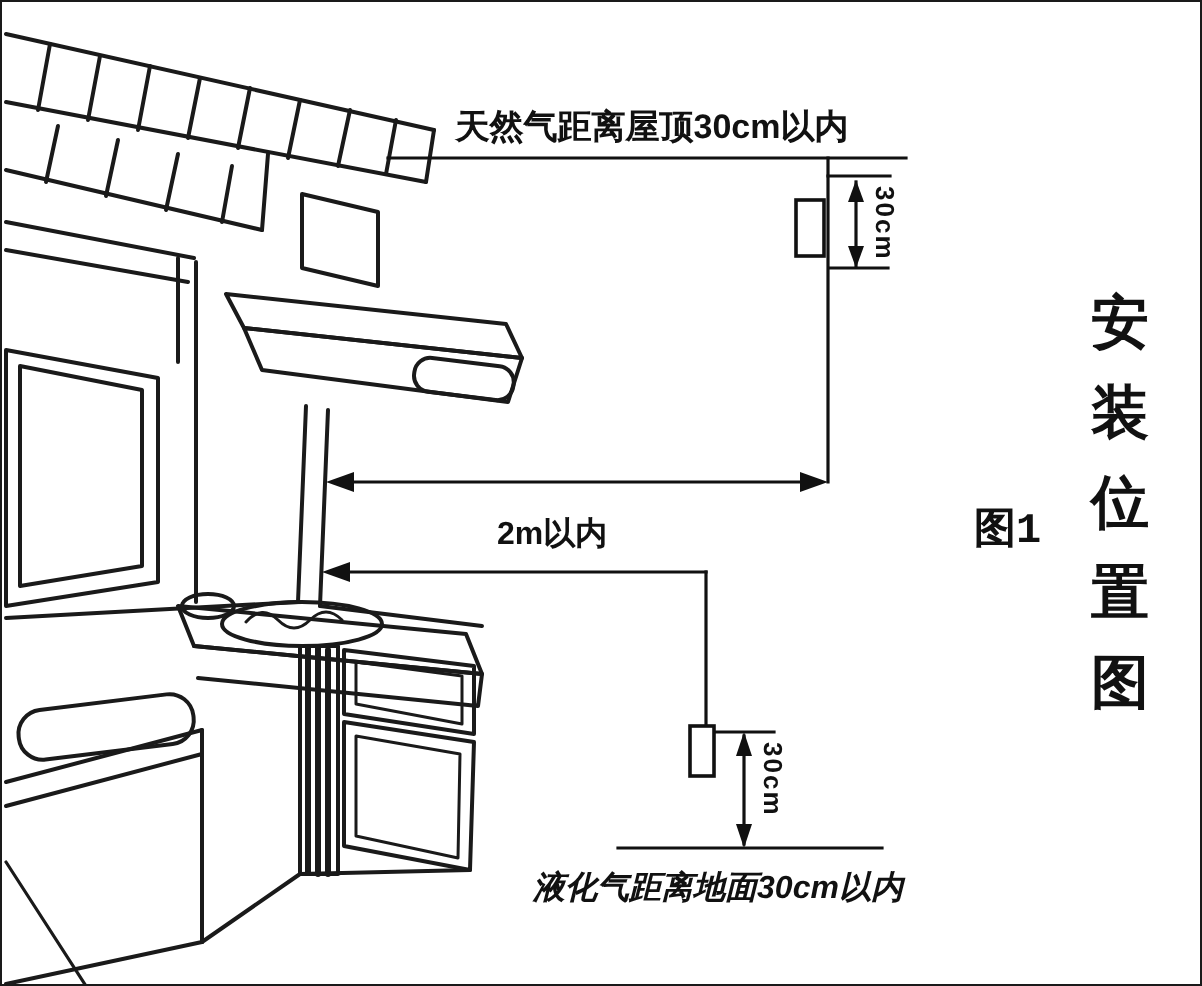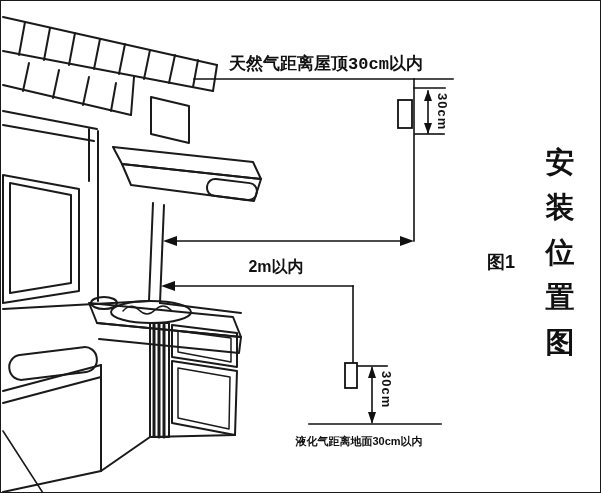--- a/index.html
+++ b/index.html
@@ -5,31 +5,31 @@
   * { margin:0; padding:0; box-sizing:border-box; }
   html,body { background:#ffffff; }
   .canvas {
     position:relative; width:601px; height:493px;
     background:#ffffff; border:1px solid #1a1a1a;
     font-family:"Liberation Sans","DejaVu Sans",sans-serif;
     color:#111; overflow:hidden;
   }
   svg.drawing { position:absolute; left:0; top:0; }
   .ann { position:absolute; font-weight:bold; color:#111; text-align:center; white-space:nowrap; }
-  .ann-top    { left:190px; top:51px;  width:270px; font-size:17px;font-family:Liberation Mono, monospace; }
+  .ann-top    { left:190px; top:51px;  width:270px; font-size:17px; }
   .ann-24     { left:200px; top:218px; width:160px; font-size:16px; }
   .ann-2m     { left:200px; top:256px; width:150px; font-size:16px;text-align:center; }
-  .ann-bottom { left:238px; top:433px; width:240px; font-size:11px; }
+  .ann-bottom { left:238px; top:433px; width:240px; font-size:16px;font-style:italic; }
   .dim-vert {
     position:absolute; font-weight:bold; font-size:13px;
     writing-mode:vertical-lr; letter-spacing:1px; color:#111;
   }
   .dim-top    { left:434px; top:92px; }
   .dim-bottom { left:378px; top:370px; }
-  .fig-caption { position:absolute; left:486px; top:249px; font-size:18px; font-weight:bold; }
+  .fig-caption { position:absolute; left:486px; top:249px; font-size:21px; font-weight:bold;font-family:Liberation Mono, monospace; }
   .side-title {
     position:absolute; left:540px; top:147px; width:38px;
     display:flex; flex-direction:column; align-items:center; gap:16px;
     font-size:29px; font-weight:bold; line-height:1;
   }
 </style>
 </head>
 <body>
 
 <div class="canvas">

